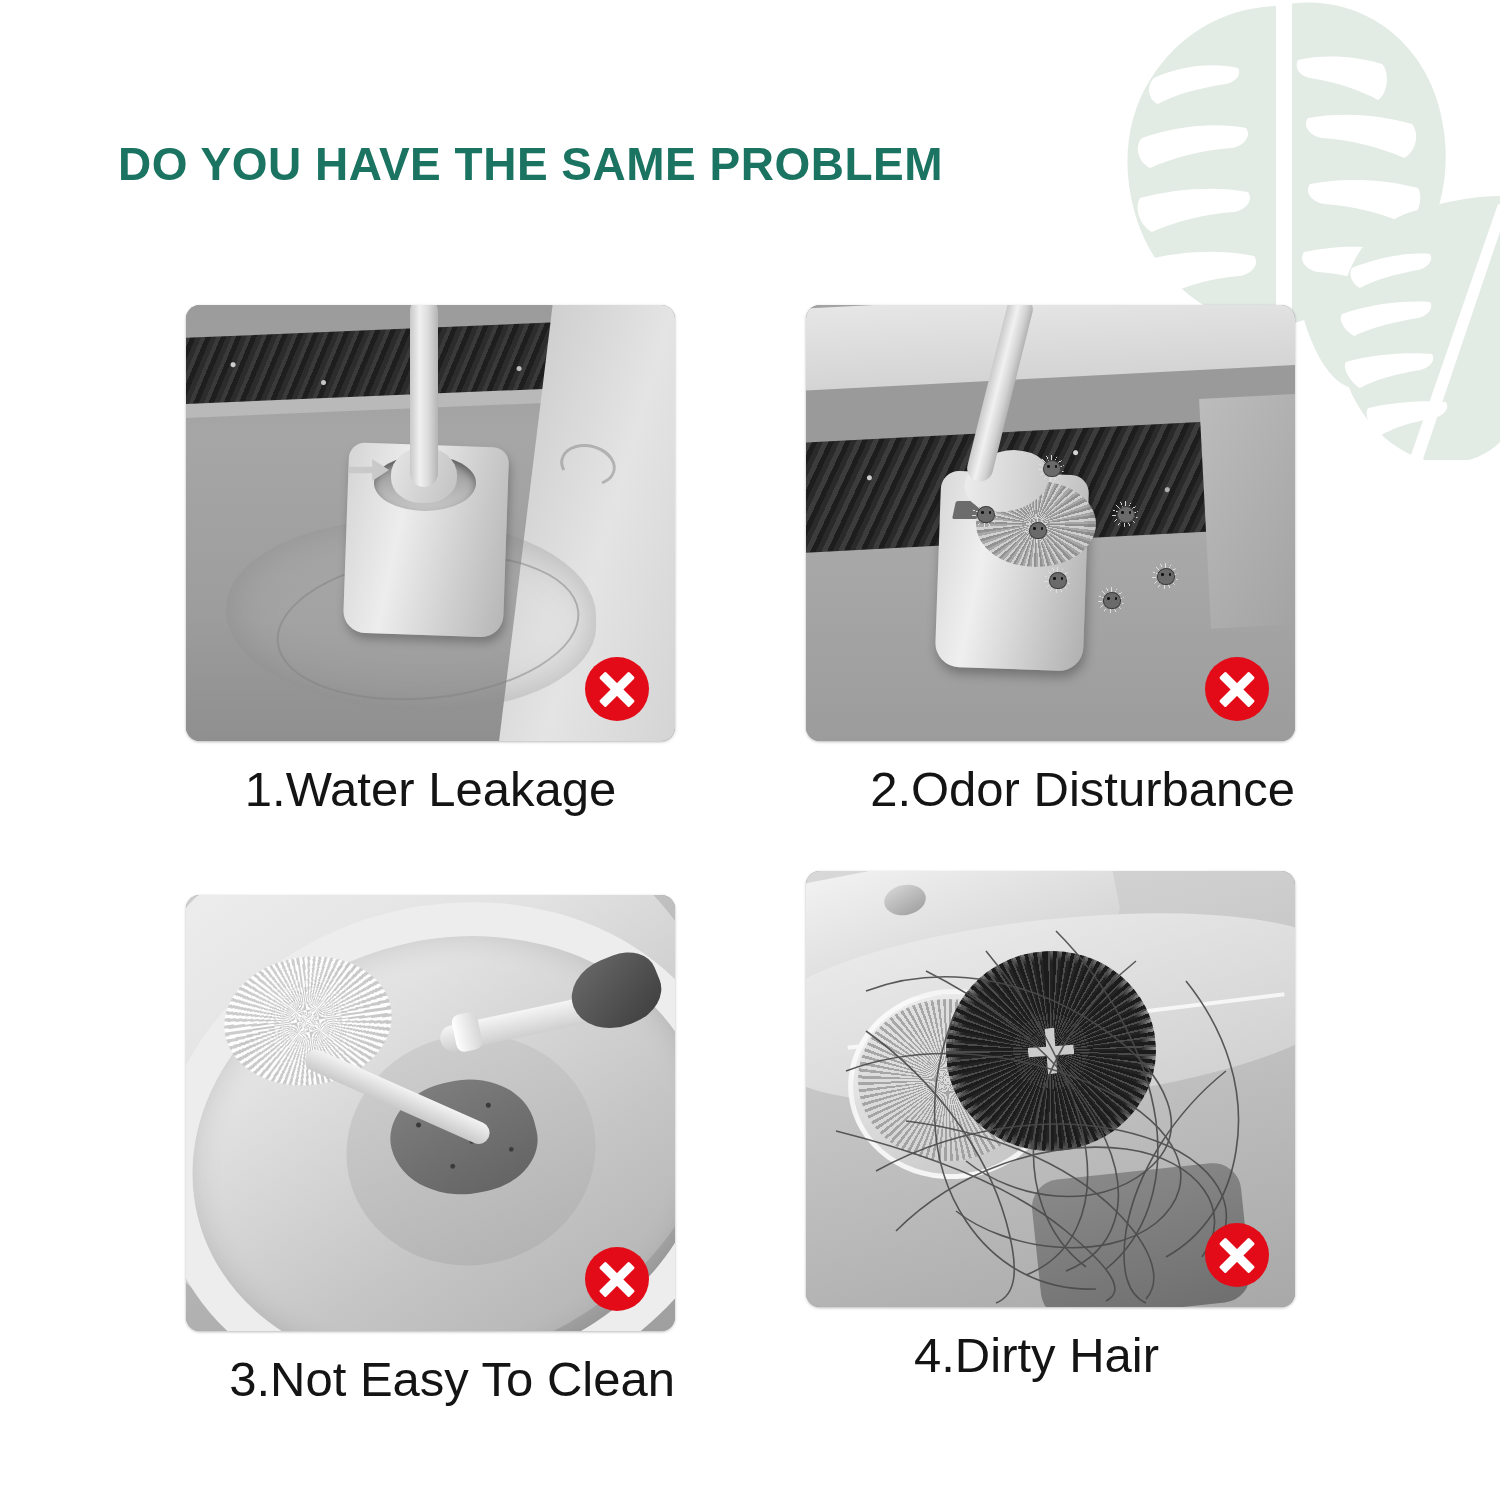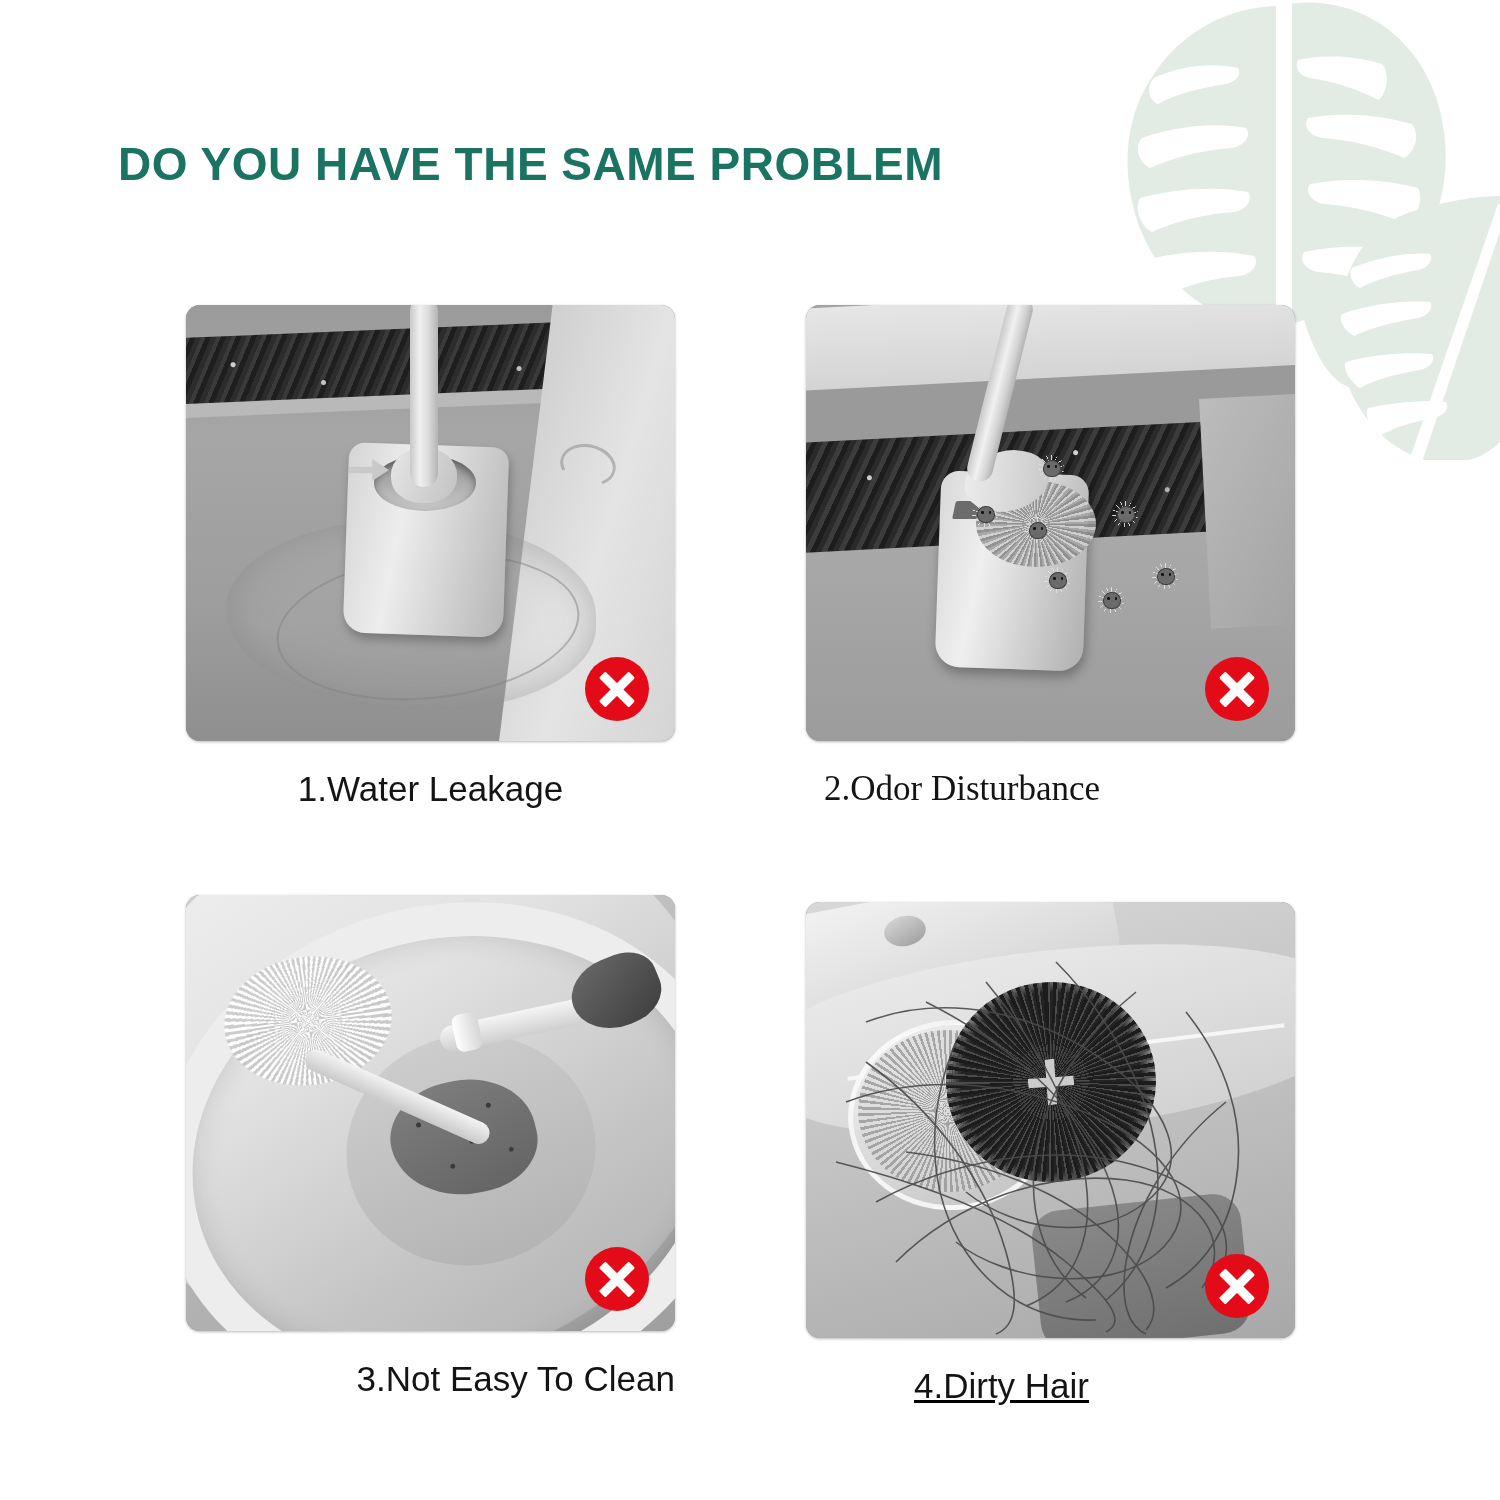--- a/index.html
+++ b/index.html
@@ -40,21 +40,21 @@
   #cards{
     position:absolute;
     left:0; top:0;
     width:1500px; height:1500px;
     z-index:2;
   }
   .card{position:absolute;}
   .card.c1{left:186px; top:305px;}
   .card.c2{left:806px; top:305px;}
   .card.c3{left:186px; top:895px;}
-  .card.c4{left:806px; top:902px;text-decoration:underline;}
+  .card.c4{left:806px; top:871px;}
 
   .photo{
     position:relative;
     width:489px;
     height:436px;
     border-radius:14px;
     overflow:hidden;
     background:#8d8d8d;
     box-shadow:0 1px 3px rgba(0,0,0,.28);
   }
@@ -78,28 +78,28 @@
     width:42px;height:9px;
     margin-left:-21px;margin-top:-4.5px;
     background:#ffffff;
     border-radius:1.5px;
   }
   .badge .bar.a{transform:rotate(45deg);}
   .badge .bar.b{transform:rotate(-45deg);}
 
   .caption{
     margin-top:22px;
-    font-size:35px;
+    font-size:49px;
     line-height:52px;
     color:#141414;
     text-align:center;
     white-space:nowrap;
   }
   .card.c1 .caption{text-align:center;}
-  .card.c2 .caption{text-align:left;padding-left:18px;font-family:Liberation Serif, serif;}
+  .card.c2 .caption{text-align:right;padding-left:18px;}
   .card.c3 .caption{text-align:right;padding-left:4px;}
   .card.c4 .caption{text-align:left;padding-left:108px;}
 
   
   .p1-floor{
     position:absolute;inset:0;
     background:linear-gradient(180deg,#9b9b9b 0%,#a6a6a6 30%,#9d9d9d 70%,#8f8f8f 100%);
   }
   .p1-strip{
     position:absolute;

